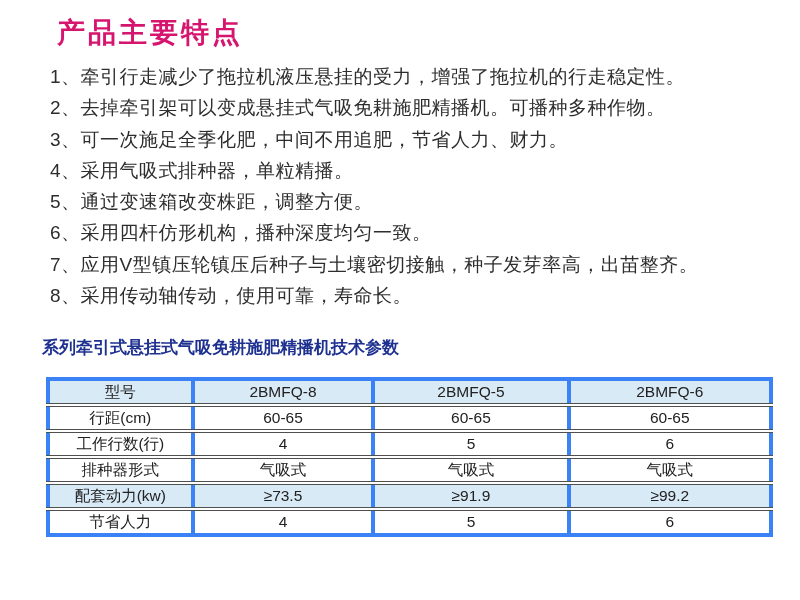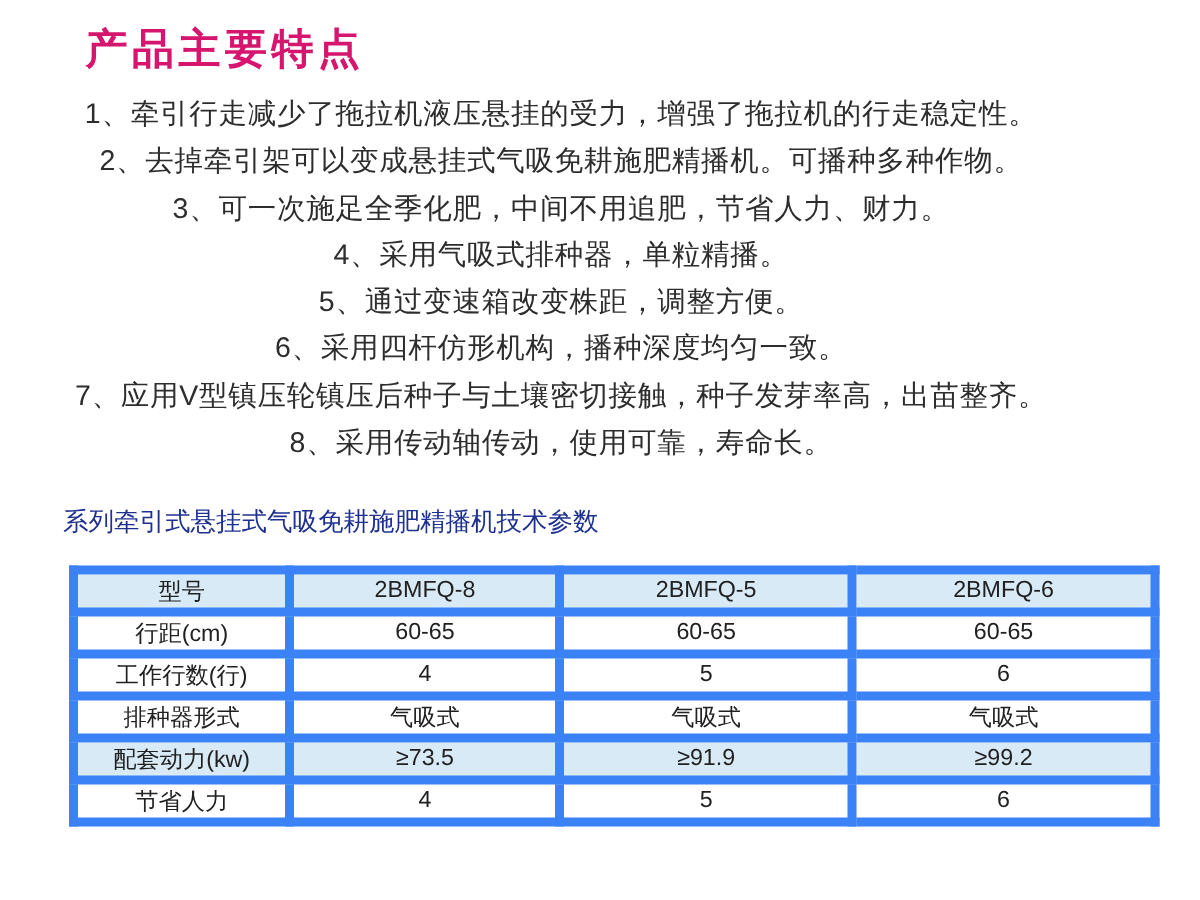--- a/index.html
+++ b/index.html
@@ -29,48 +29,47 @@
   }
   .features {
     position: absolute;
     left: 50px;
     top: 61px;
     margin: 0;
     padding: 0;
     list-style: none;
     font-size: 19px;
     color: #2d2d2d;
-    text-align: center;
   }
   .features li {
     line-height: 31.3px;
     white-space: nowrap;
     letter-spacing: 0.5px;
   }
   .section-title {
     position: absolute;
     left: 42px;
     top: 336px;
     margin: 0;
     font-size: 17px;
-    font-weight: normal;
+    font-weight: bold;
     color: #1e3190;
     white-space: nowrap;
   }
   .spec-table {
     position: absolute;
     left: 46px;
     top: 377px;
     width: 727px;
     border-collapse: collapse;
     background: #ffffff;
     table-layout: fixed;
   }
   .spec-table td {
-    border: 6px solid #3b82f6;
+    border: 4px solid #3b82f6;
     height: 22px;
     padding: 0 2px;
     text-align: center;
     vertical-align: middle;
     font-size: 15.5px;
     color: #212121;
     overflow: hidden;
     white-space: nowrap;
   }
   .spec-table tr:not(:first-child) td {

